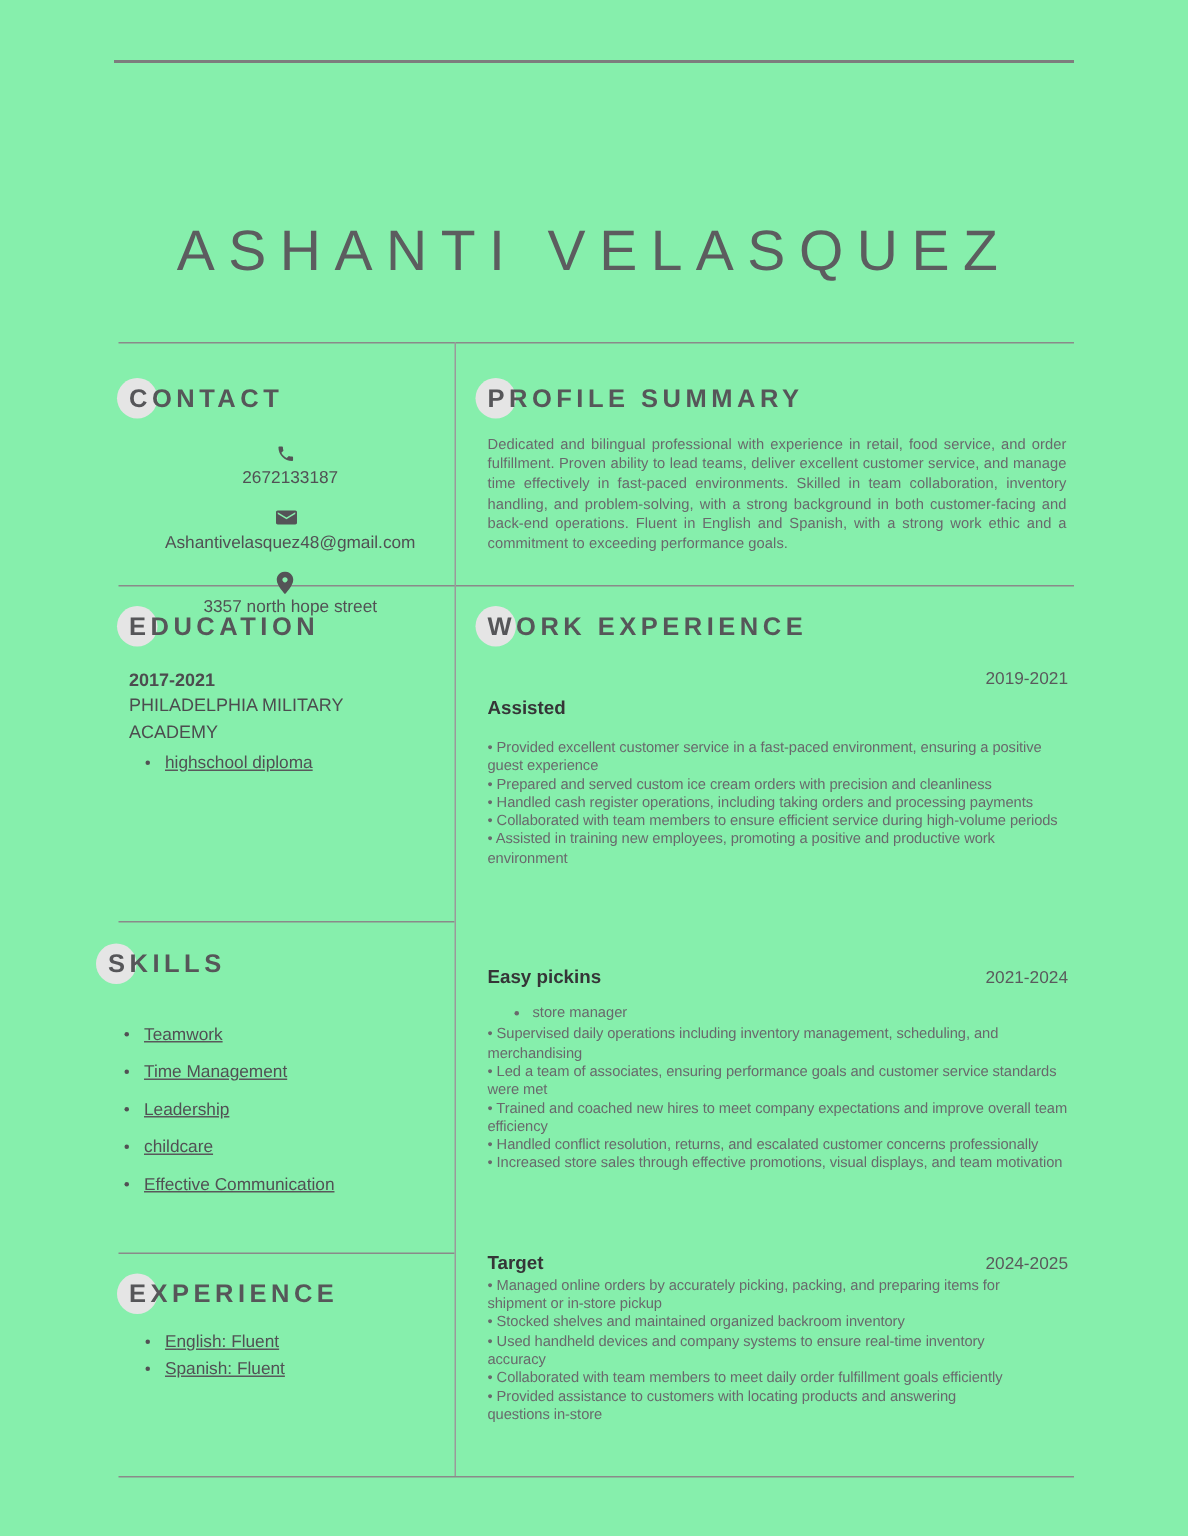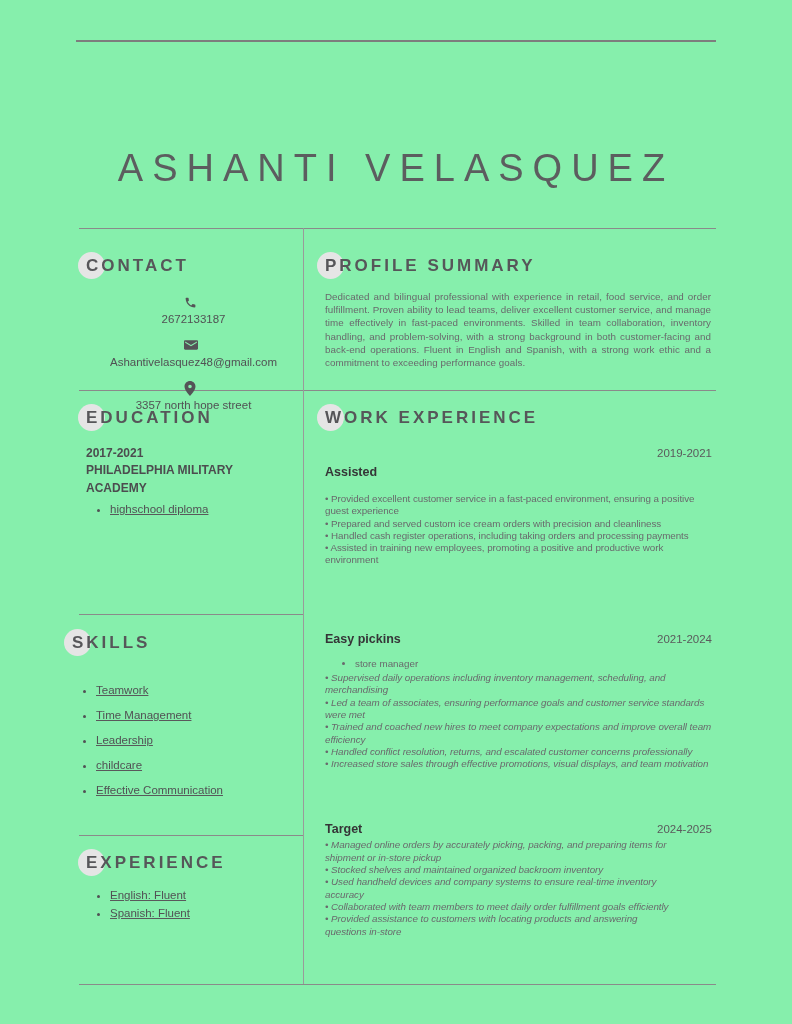--- a/index.html
+++ b/index.html
@@ -45,41 +45,41 @@
   .contact-text{font-size:11.5px;color:#515154;line-height:14px;}
 
   
   .summary-text{
     margin:13px 0 0 0;font-size:9.8px;line-height:13.2px;color:#69696c;
     text-align:justify;letter-spacing:0.05px;
   }
 
   
   .edu-years{margin-top:16px;font-size:12px;font-weight:700;color:#4c4c4f;line-height:17px;}
-  .edu-school{font-size:12px;font-weight:700;color:#4c4c4f;line-height:17.5px;width:180px;}
+  .edu-school{font-size:12px;font-weight:400;color:#4c4c4f;line-height:17.5px;width:180px;}
   .doc-list{margin:5px 0 0 0;padding-left:24px;list-style:disc;text-decoration:underline;}
   .doc-list li{font-size:11.5px;color:#515154;line-height:14px;margin-bottom:11px;}
   .edu-list li{margin-bottom:0;}
 
   
   .skills-list{margin-top:29px;}
   .languages-list{margin-top:14px;}
   .languages-list li{margin-bottom:4px;}
 
   
   .job-dates-solo{margin-top:17px;text-align:right;font-size:11.5px;color:#5a5a5c;line-height:14px;}
   .job-company{font-size:12.5px;font-weight:700;color:#353537;line-height:15px;margin-top:5px;}
   .job-header-row{display:flex;justify-content:space-between;align-items:baseline;}
   .job-header-row .job-dates{font-size:11.5px;color:#5a5a5c;}
   .job2-header{margin-top:60px;}
   .job3-header{margin-top:47px;}
   .job-bullets{margin-top:13px;font-size:9.8px;line-height:12.3px;color:#69696c;letter-spacing:-0.05px;}
   .job-bullets > div::before{content:"• ";}
   .job-bullets > div{margin:0;}
-  .job2-bullets,.job3-bullets{margin-top:2px;font-style:italic;}
+  .job2-bullets,.job3-bullets{margin-top:2px;}
   .job3-bullets{width:354px;}
   .role-list{margin:11px 0 0 0;padding-left:30px;list-style:disc;}
   .role-list li{font-size:9.8px;color:#69696c;line-height:12.3px;}
 </style>
 </head>
 <body>
 
 <div class="page">
 
   <div class="rule rule-top"></div>
@@ -140,20 +140,21 @@
   <div class="section sec-work">
     <div class="section-heading">WORK EXPERIENCE</div>
 
     <div>
       <div class="job-dates-solo">2019-2021</div>
       <div class="job-company">Assisted</div>
       <div class="job-bullets">
           <div>Provided excellent customer service in a fast-paced environment, ensuring a positive guest experience</div>
           <div>Prepared and served custom ice cream orders with precision and cleanliness</div>
           <div>Handled cash register operations, including taking orders and processing payments</div>
+          <div>Collaborated with team members to ensure efficient service during high-volume periods</div>
           <div>Assisted in training new employees, promoting a positive and productive work environment</div>
         </div>
     </div>
 
     <div>
       <div class="job-header-row job2-header">
         <span class="job-company">Easy pickins</span>
         <span class="job-dates">2021-2024</span>
       </div>
       <ul class="role-list">

